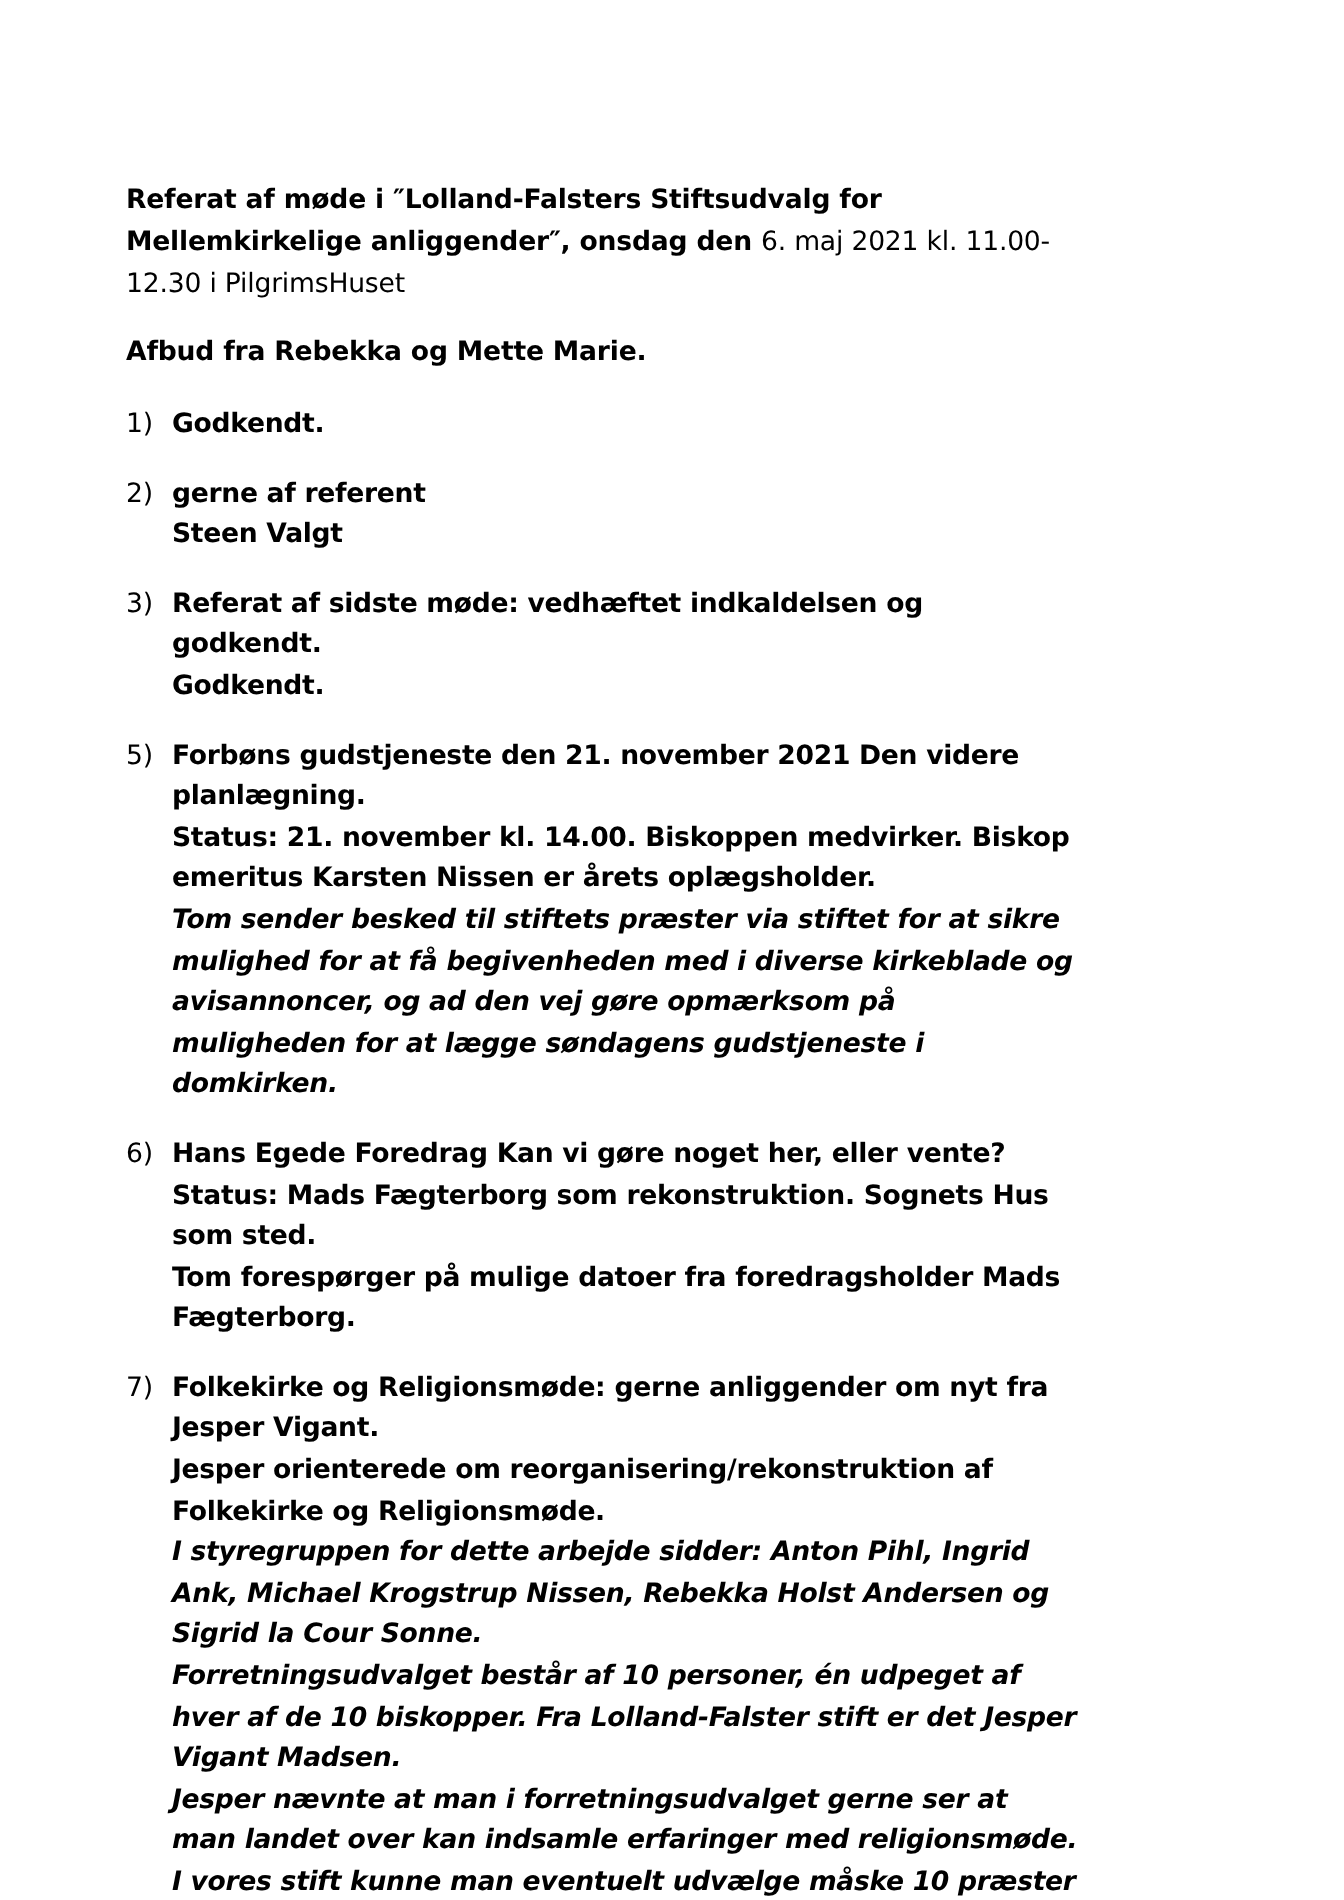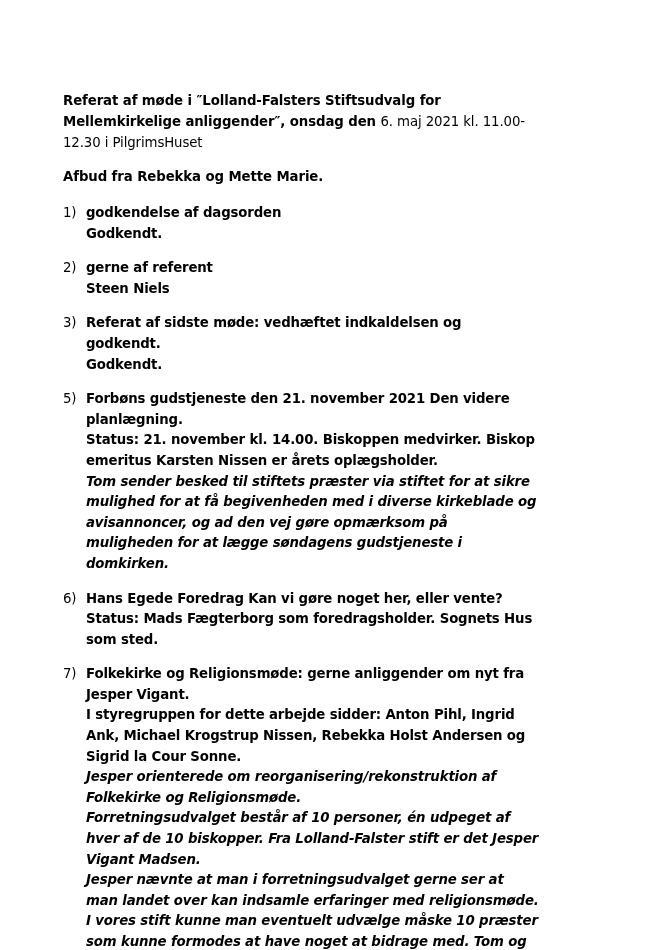--- a/index.html
+++ b/index.html
@@ -98,46 +98,46 @@
 
 <div class="page">
 
   <p class="doc-heading"><span>Referat af møde i ″Lolland-Falsters Stiftsudvalg for Mellemkirkelige anliggender″, onsdag den </span><span class="plain">6. maj 2021 kl. 11.00-12.30 i PilgrimsHuset</span></p>
 
   <p class="absence-line">Afbud fra Rebekka og Mette Marie.</p>
 
   <ul class="agenda" id="agenda-list">
       <li class="agenda-item">
         <span class="item-number">1)</span>
-        <p class="item-title">godkendelse af dagsorden</p>
         <p class="item-body">Godkendt.</p>
       </li>
       <li class="agenda-item">
         <span class="item-number">2)</span>
         <p class="item-title">gerne af referent</p>
-        <p class="item-body">Steen Niels</p>
+        <p class="item-body">Steen Valgt</p>
       </li>
       <li class="agenda-item">
         <span class="item-number">3)</span>
         <p class="item-title">Referat af sidste møde: vedhæftet indkaldelsen og godkendt.</p>
         <p class="item-body">Godkendt.</p>
       </li>
       <li class="agenda-item">
         <span class="item-number">5)</span>
         <p class="item-title">Forbøns gudstjeneste den 21. november 2021 Den videre planlægning.</p>
         <p class="item-body">Status: 21. november kl. 14.00. Biskoppen medvirker. Biskop emeritus Karsten Nissen er årets oplægsholder.</p>
         <p class="item-body">Tom sender besked til stiftets præster via stiftet for at sikre mulighed for at få begivenheden med i diverse kirkeblade og avisannoncer, og ad den vej gøre opmærksom på muligheden for at lægge søndagens gudstjeneste i domkirken.</p>
       </li>
       <li class="agenda-item">
         <span class="item-number">6)</span>
-        <p class="item-title">Hans Egede Foredrag Kan vi gøre noget her, eller vente? Status: Mads Fægterborg som foredragsholder. Sognets Hus som sted.</p>
+        <p class="item-title">Hans Egede Foredrag Kan vi gøre noget her, eller vente? Status: Mads Fægterborg som rekonstruktion. Sognets Hus som sted.</p>
+        <p class="item-body">Tom forespørger på mulige datoer fra foredragsholder Mads Fægterborg.</p>
       </li>
       <li class="agenda-item">
         <span class="item-number">7)</span>
         <p class="item-title">Folkekirke og Religionsmøde: gerne anliggender om nyt fra Jesper Vigant.</p>
+        <p class="item-body">Jesper orienterede om reorganisering/rekonstruktion af Folkekirke og Religionsmøde.</p>
         <p class="item-body">I styregruppen for dette arbejde sidder: Anton Pihl, Ingrid Ank, Michael Krogstrup Nissen, Rebekka Holst Andersen og Sigrid la Cour Sonne.</p>
-        <p class="item-body">Jesper orienterede om reorganisering/rekonstruktion af Folkekirke og Religionsmøde.</p>
         <p class="item-body">Forretningsudvalget består af 10 personer, én udpeget af hver af de 10 biskopper. Fra Lolland-Falster stift er det Jesper Vigant Madsen.</p>
         <p class="item-body">Jesper nævnte at man i forretningsudvalget gerne ser at man landet over kan indsamle erfaringer med religionsmøde. I vores stift kunne man eventuelt udvælge måske 10 præster som kunne formodes at have noget at bidrage med. Tom og Jesper arbejder videre med dette.</p>
       </li>
     </ul>
 
 </div>
 
 </body></html>

